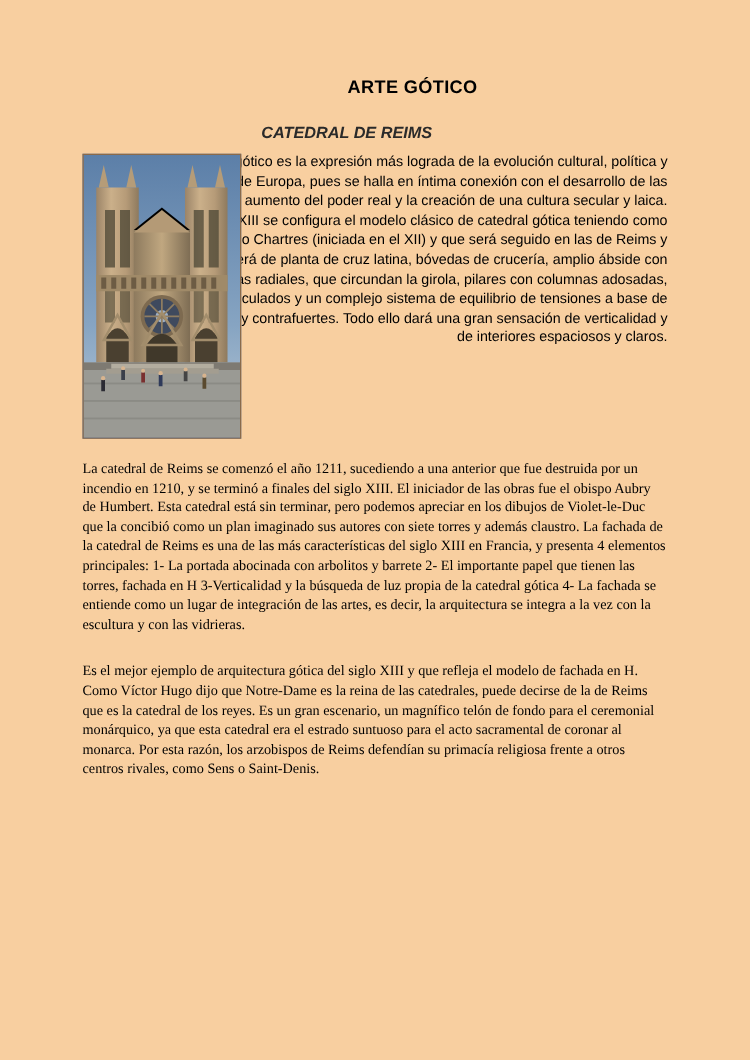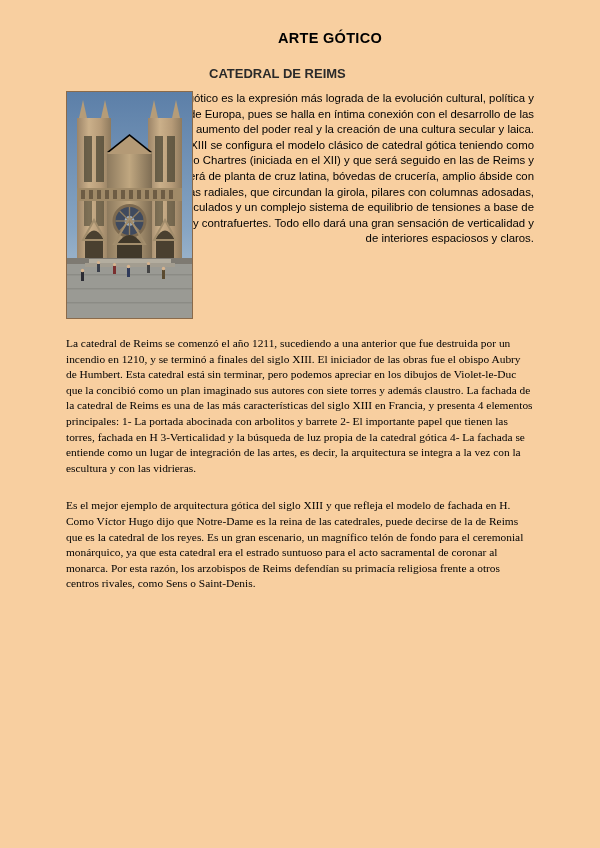--- a/index.html
+++ b/index.html
@@ -12,32 +12,33 @@
     background: #f8cfa0;
     font-family: "Liberation Sans", sans-serif;
     color: #000;
     overflow: hidden;
   }
   .page {
     position: relative;
     width: 600px;
     height: 616px;
     box-sizing: border-box;
-    padding: 30px 66px 0 66px;
+    padding: 62px 66px 0 66px;
   }
   .doc-title {
     text-align: center;
     font-size: 14.5px;
     font-weight: bold;
     letter-spacing: 0.3px;
     margin: 0 0 20px 0;
     padding-left: 60px;
   }
   .subtitle {
     font-size: 13px;
+    font-style: italic;
     font-weight: bold;
     color: #2a2a2a;
     margin: 0 0 10px 0;
     padding-left: 143px;
   }
   .top-block {
     position: relative;
     min-height: 232px;
   }
   .cathedral-figure {

